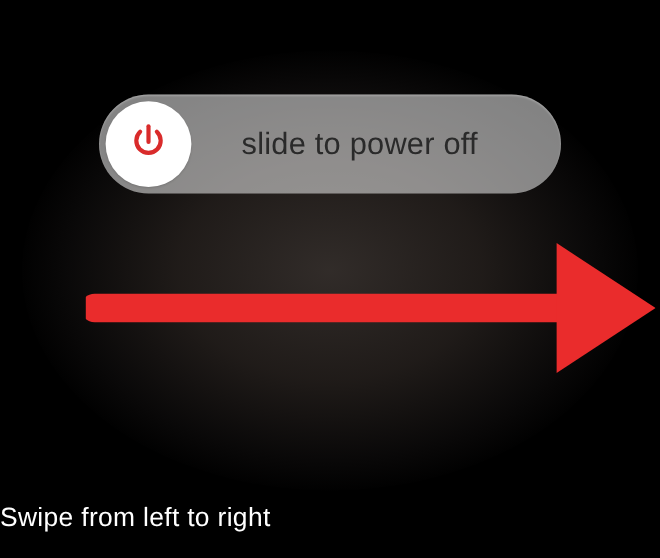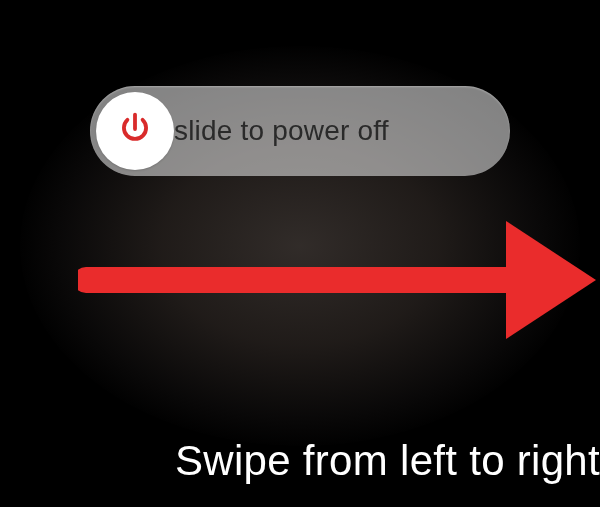--- a/index.html
+++ b/index.html
@@ -53,43 +53,43 @@
       justify-content: center;
       flex-shrink: 0;
       box-shadow: 0 1px 2px rgba(0,0,0,0.15);
     }
     .handle svg {
       width: 38px;
       height: 38px;
     }
     .slider-text {
       flex: 1;
-      text-align: left;
+      text-align: center;
       font-size: 28px;
       font-weight: 400;
       color: #2a2a2a;
       padding-right: 24px;
       letter-spacing: 0.2px;
     }
     .arrow-annotation {
       position: absolute;
       top: 215px;
       left: 78px;
       width: 518px;
       height: 130px;
       pointer-events: none;
     }
     .caption {
       position: absolute;
       bottom: 22px;
       left: 0;
       width: 100%;
-      text-align: right;
+      text-align: left;
       color: #fff;
-      font-size: 42px;
+      font-size: 24px;
       font-weight: 400;
       letter-spacing: 0.3px;
     }
   </style>
 </head>
 <body>
 
 <div class="vignette"></div>
 
 <div class="slider">

